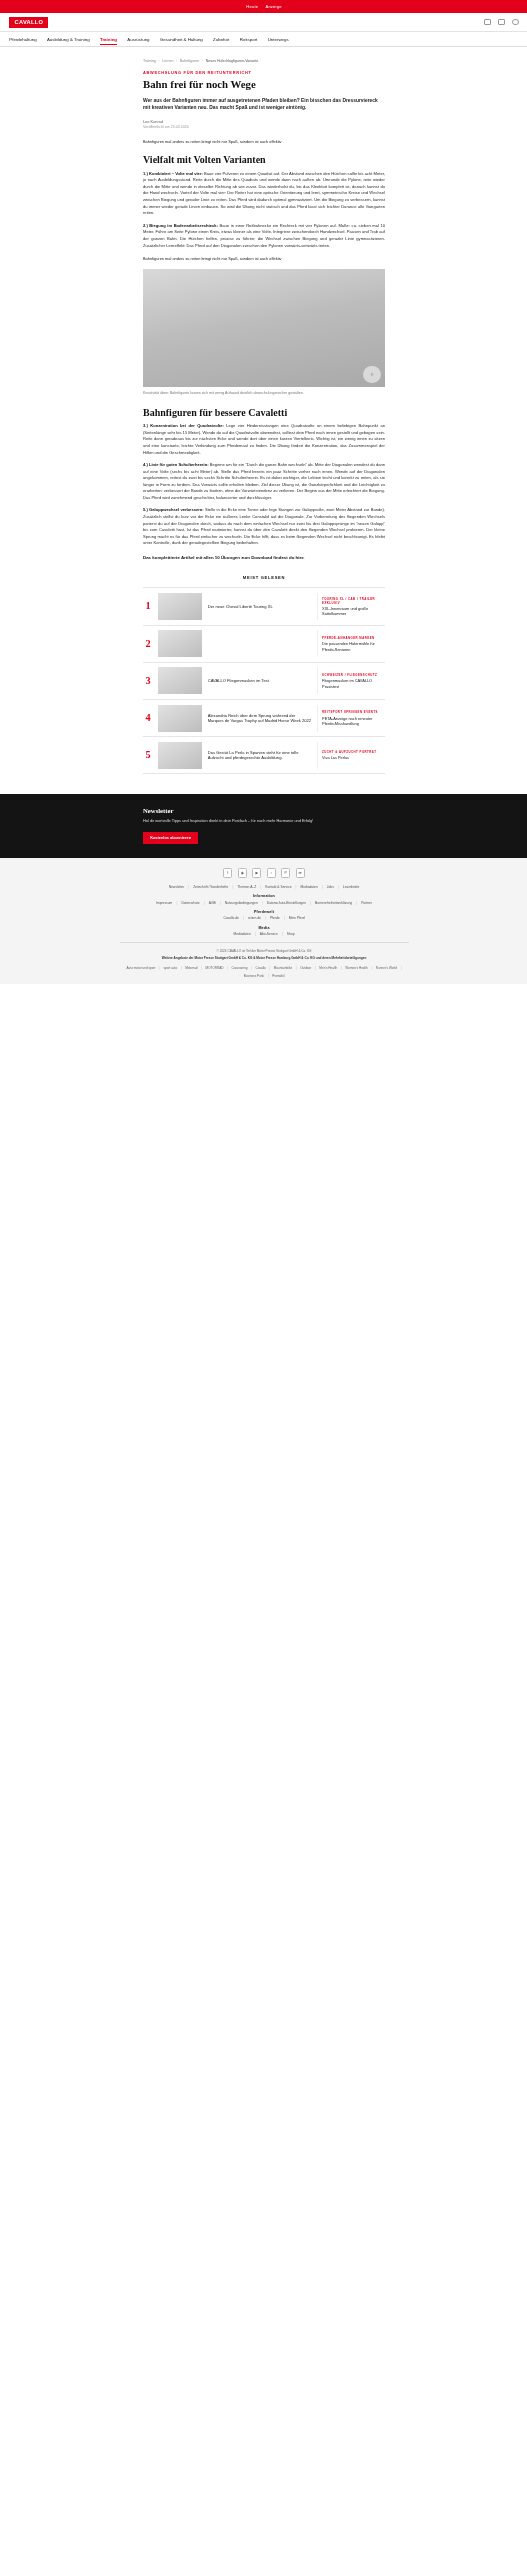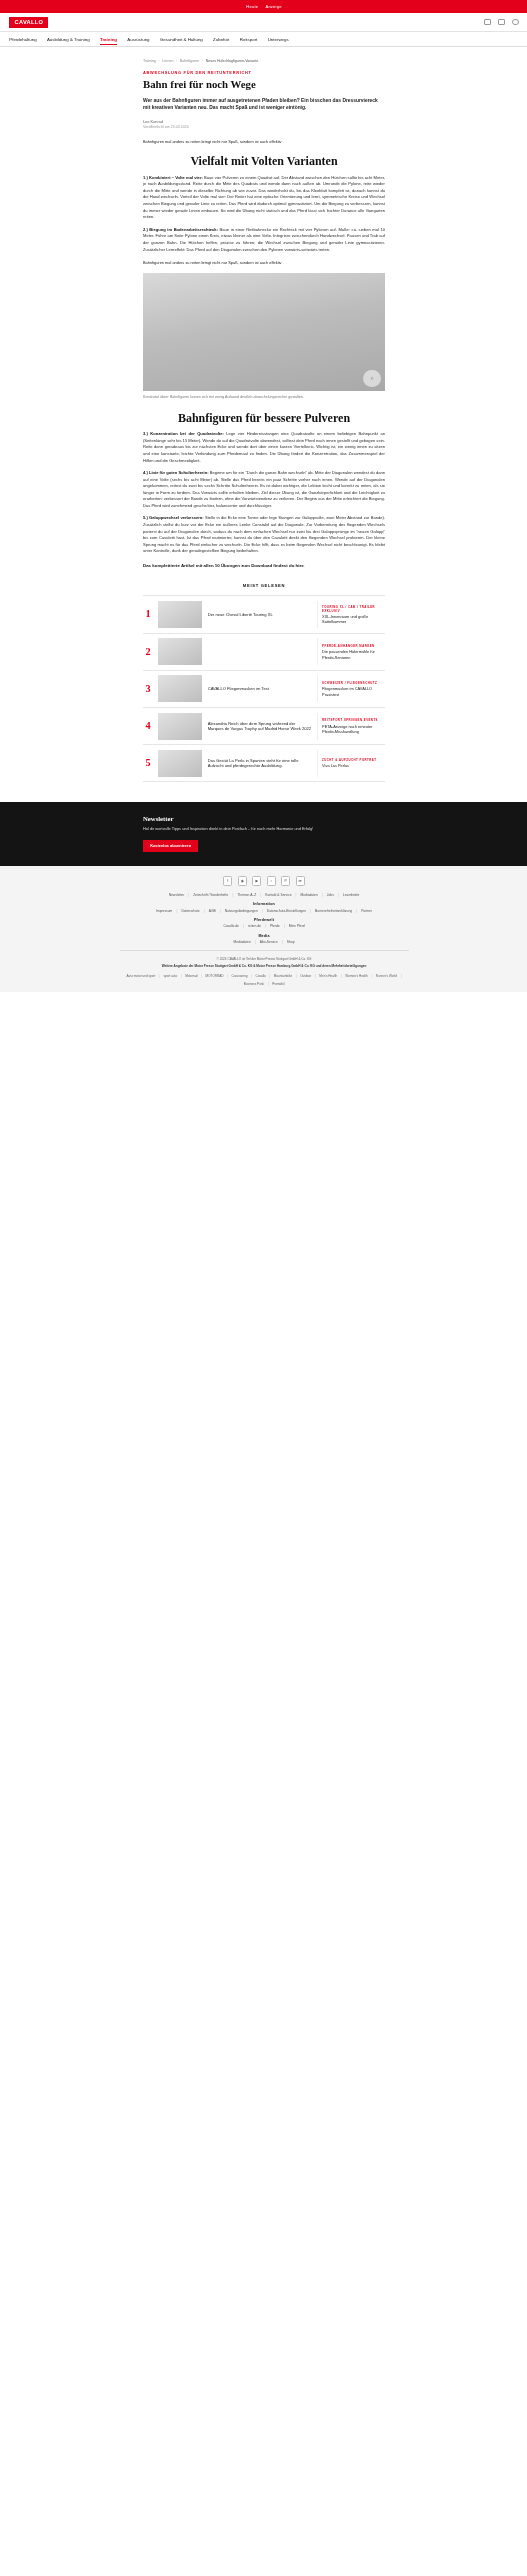--- a/index.html
+++ b/index.html
@@ -132,26 +132,25 @@
   .img-alt { display:block; }
 
   .caption {
     font-size:3.6px;
     color:#777;
     margin:3.1px 0 11.3px;
     line-height:1.4;
   }
 
   h2.sec {
-    font-size:12px;
+    font-size:10px;
     font-weight:bold;
     margin:9.3px 0 5.2px;
     color:#111;
     font-family:"Liberation Serif", serif;
-    text-align:center;
   }
   p.body {
     font-size:4.1px;
     line-height:1.62;
     color:#2a2a2a;
     margin:0 0 5.7px;
     text-align:justify;
   }
   p.body b { font-weight:bold; color:#111; }
 
@@ -354,21 +353,21 @@
     <div class="img-placeholder">
       <span class="img-alt">Bahnfiguren mal anders zu reiten bringt nicht nur Spaß, sondern ist auch effektiv</span>
     </div>
 
     <div class="photo-box h1">
       <span class="photo-inner"></span>
       <span class="photo-credit">©</span>
     </div>
     <div class="caption">Kreativität üben: Bahnfiguren lassen sich mit wenig Aufwand deutlich abwechslungsreicher gestalten.</div>
 
-    <h2 class="sec">Bahnfiguren für bessere Pulveren</h2>
+    <h2 class="sec">Bahnfiguren für bessere Cavaletti</h2>
     <p class="body"><b>3.) Konzentration bei der Quadratvolte:</b> Lege vier Hindernisstangen eine Quadratvolte an einem beliebigen Bahnpunkt an (Seitenlänge sehr bis 15 Meter). Wende du auf die Quadratvolte abwendest, solltest dein Pferd nach innen gestellt und gebogen sein. Reite dann geradeaus bis zur nächsten Ecke und wende dort über einen kurzen Viertelkreis. Wichtig ist, ein wenig innen zu sitzen und eine konstante, leichte Verbindung zum Pferdemaul zu finden. Die Übung fördert die Konzentration, das Zusammenspiel der Hilfen und die Geschmeidigkeit.</p>
     <p class="body"><b>4.) Linie für guten Schulterherein:</b> Beginne am für ein "Durch die ganze Bahn wechseln" ab. Mitte der Diagonalen wendest du dann auf eine Volte (sechs bis acht Meter) ab. Stelle das Pferd bereits ein paar Schritte vorher nach innen. Wende auf der Diagonalen angekommen, reitest du zwei bis sechs Schritte Schulterherein. Es ist dabei wichtiger, die Lektion leicht und korrekt zu reiten, als sie länger in Form zu fordern. Das Vorwärts sollte erhalten bleiben. Ziel dieser Übung ist, die Ganzkörperlichkeit und die Leichtigkeit zu erarbeiten: verbessert der Bande zu fördern, ohne die Vorwärtstendenz zu verlieren. Der Beginn aus der Mitte erleichtert die Biegung. Das Pferd wird zunehmend geschickter, balancierter und durchlässiger.</p>
     <p class="body"><b>5.) Galoppwechsel verbessern:</b> Stelle in die Ecke eine Tonne oder lege Stangen zur Galoppvolte, zwei Meter Abstand zur Bande). Zusätzlich stellst du kurz vor der Ecke ein äußeres Lenke Constabil auf die Diagonale. Zur Vorbereitung des fliegenden Wechsels parierst du auf der Diagonalen durch, sodass du nach dem einfachen Wechsel nur zwei bis drei Galoppsprünge im "neuen Galopp" bis zum Cavaletti hast. Ist das Pferd routinierter, kannst du über den Cavaletti direkt den fliegenden Wechsel probieren. Der kleine Sprung macht es für das Pferd einfacher zu wechseln. Die Ecke hilft, dass es beim fliegenden Wechsel nicht beschleunigt. Es bleibt unter Kontrolle, dank der geradegestellten Biegung beibehalten.</p>
 
     <div class="cta-line">Das komplettierte Artikel mit allen 10 Übungen zum Download findest du hier.</div>
   </div>
 
   <div class="mostread">
     <div class="mostread-head">Meist Gelesen</div>
 

